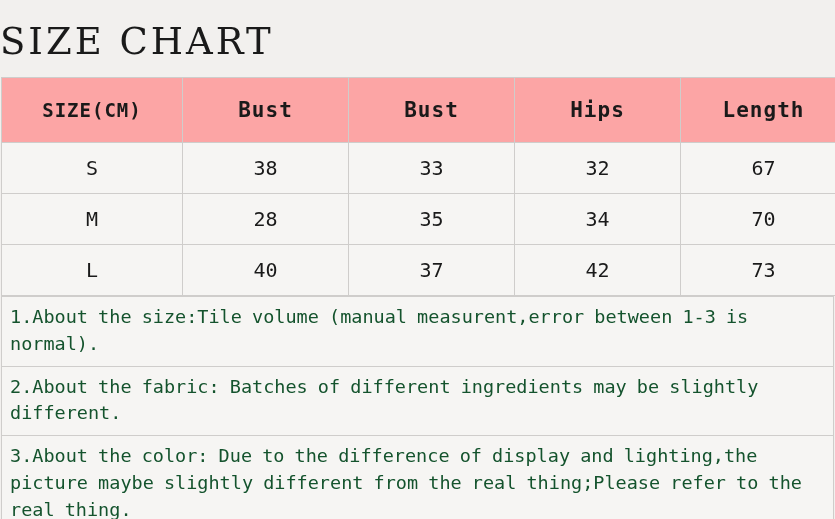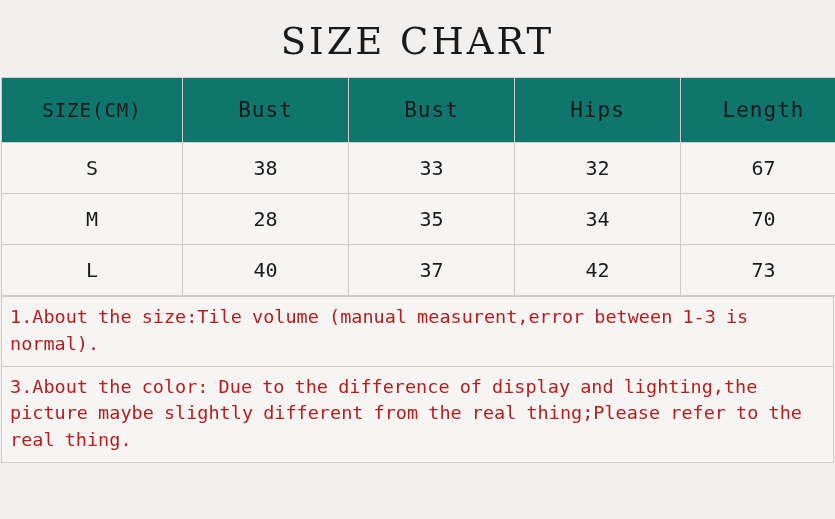--- a/index.html
+++ b/index.html
@@ -14,21 +14,20 @@
     overflow: hidden;
   }
   .page {
     position: relative;
     width: 835px;
     height: 519px;
     background: #f2f0ee;
     box-sizing: border-box;
   }
   .title {
-    text-align: center;
     font-family: "DejaVu Serif", "Liberation Serif", serif;
     font-size: 37px;
     letter-spacing: 3px;
     color: #1a1a1a;
     padding-top: 20px;
     padding-bottom: 14px;
     font-weight: 400;
   }
   table.size-table {
     border-collapse: collapse;
@@ -37,24 +36,24 @@
     table-layout: fixed;
   }
   table.size-table th,
   table.size-table td {
     border: 1px solid #cfcdcb;
     text-align: center;
     color: #1a1a1a;
     font-family: "DejaVu Sans Mono", "Liberation Mono", monospace;
   }
   table.size-table thead th {
-    background: #0f766e;
+    background: #fca5a5;
     height: 62px;
     font-size: 21px;
-    font-weight: 400;
+    font-weight: 700;
     letter-spacing: 1px;
   }
   table.size-table thead th.col-size {
     font-size: 19px;
   }
   table.size-table tbody td {
     background: #f6f5f3;
     height: 48px;
     font-size: 20px;
     font-weight: 400;
@@ -68,21 +67,21 @@
     box-sizing: border-box;
     border-left: 1px solid #cfcdcb;
     border-right: 1px solid #cfcdcb;
     border-bottom: 1px solid #cfcdcb;
   }
   .note {
     border-top: 1px solid #cfcdcb;
     padding: 7px 8px 8px 8px;
     font-size: 18.5px;
     line-height: 1.45;
-    color: #b91c1c;
+    color: #14532d;
     background: #f6f5f3;
     font-family: "DejaVu Sans Mono", "Liberation Mono", monospace;
     letter-spacing: 0px;
     word-spacing: -1px;
   }
 </style>
 </head>
 <body>
 
 <div class="page">
@@ -119,16 +118,17 @@
         <td>40</td>
         <td>37</td>
         <td>42</td>
         <td>73</td>
       </tr>
     </tbody>
   </table>
 
   <div class="notes">
     <div class="note">1.About the size:Tile volume (manual measurent,error between 1-3 is normal).</div>
+    <div class="note">2.About the fabric: Batches of different ingredients may be slightly different.</div>
     <div class="note">3.About the color: Due to the difference of display and lighting,the picture maybe slightly different from the real thing;Please refer to the real thing.</div>
   </div>
 
 </div>
 
 </body></html>

